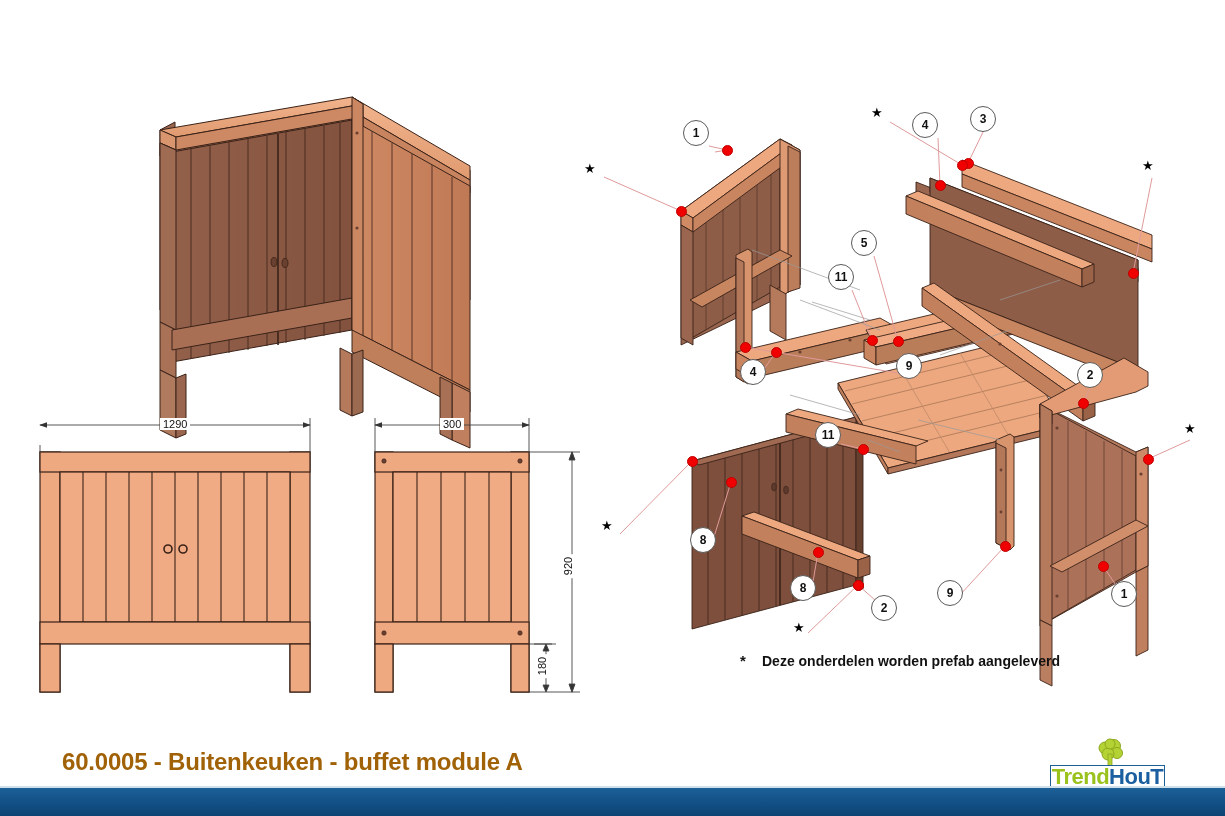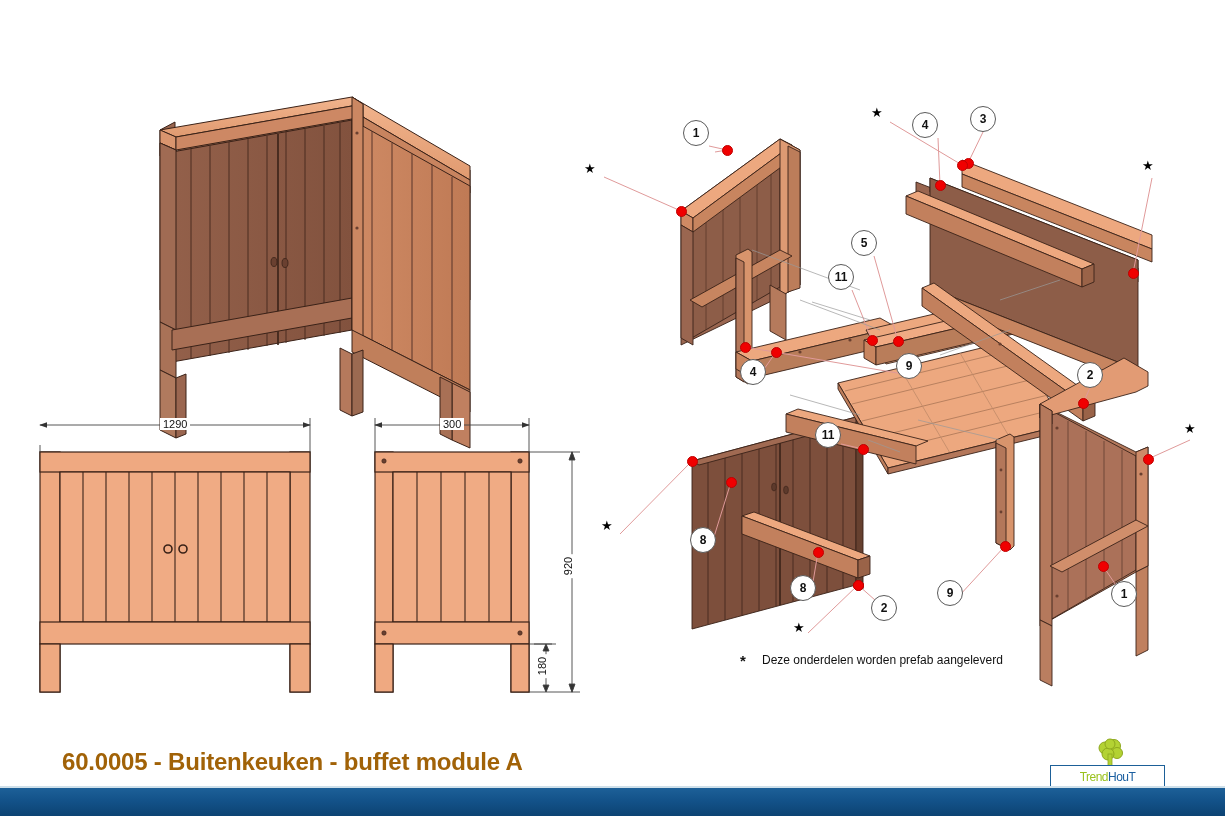--- a/index.html
+++ b/index.html
@@ -27,21 +27,21 @@
     font-size:24px;font-weight:bold;color:#a16207;
     letter-spacing:-0.2px;white-space:nowrap;
   }
   
   .logo{position:absolute;left:1043px;top:736px;width:130px;height:56px;}
   .logo-box{
     position:absolute;left:7px;top:29px;width:113px;height:22px;
     border:1px solid #1d6098;background:#ffffff;
     display:flex;align-items:center;justify-content:center;
   }
-  .logo-text{font-size:12px;font-weight:normal;line-height:1;letter-spacing:-.5px;}
+  .logo-text{font-size:22px;font-weight:bold;line-height:1;letter-spacing:-.5px;}
   .logo-trend{color:#9ac21c;}
   .logo-hout{color:#1b5fa0;}
   .logo-tree{position:absolute;left:52px;top:0px;width:30px;height:34px;}
 
   
   .layer{position:absolute;left:0;top:0;width:1225px;height:816px;pointer-events:none;}
 
   
   .balloon{
     position:absolute;width:26px;height:26px;border-radius:50%;
@@ -62,21 +62,21 @@
   
   .dim{
     position:absolute;font-size:11px;color:#111;
     font-family:"Liberation Sans",sans-serif;background:#fff;padding:0 3px;
   }
   .dim-v{transform-origin:center center;}
 
   
   .note{
     position:absolute;left:740px;top:652px;
-    font-size:12px;font-weight:normal;color:#111;white-space:nowrap;
+    font-size:14px;font-weight:bold;color:#111;white-space:nowrap;
   }
   .note-star{position:absolute;left:740px;top:652px;font-size:15px;font-weight:bold;color:#111;}
 </style>
 </head>
 <body>
 
 <div id="page">
 
   <svg class="layer" viewBox="0 0 1225 816" width="1225" height="816">
     <defs>

